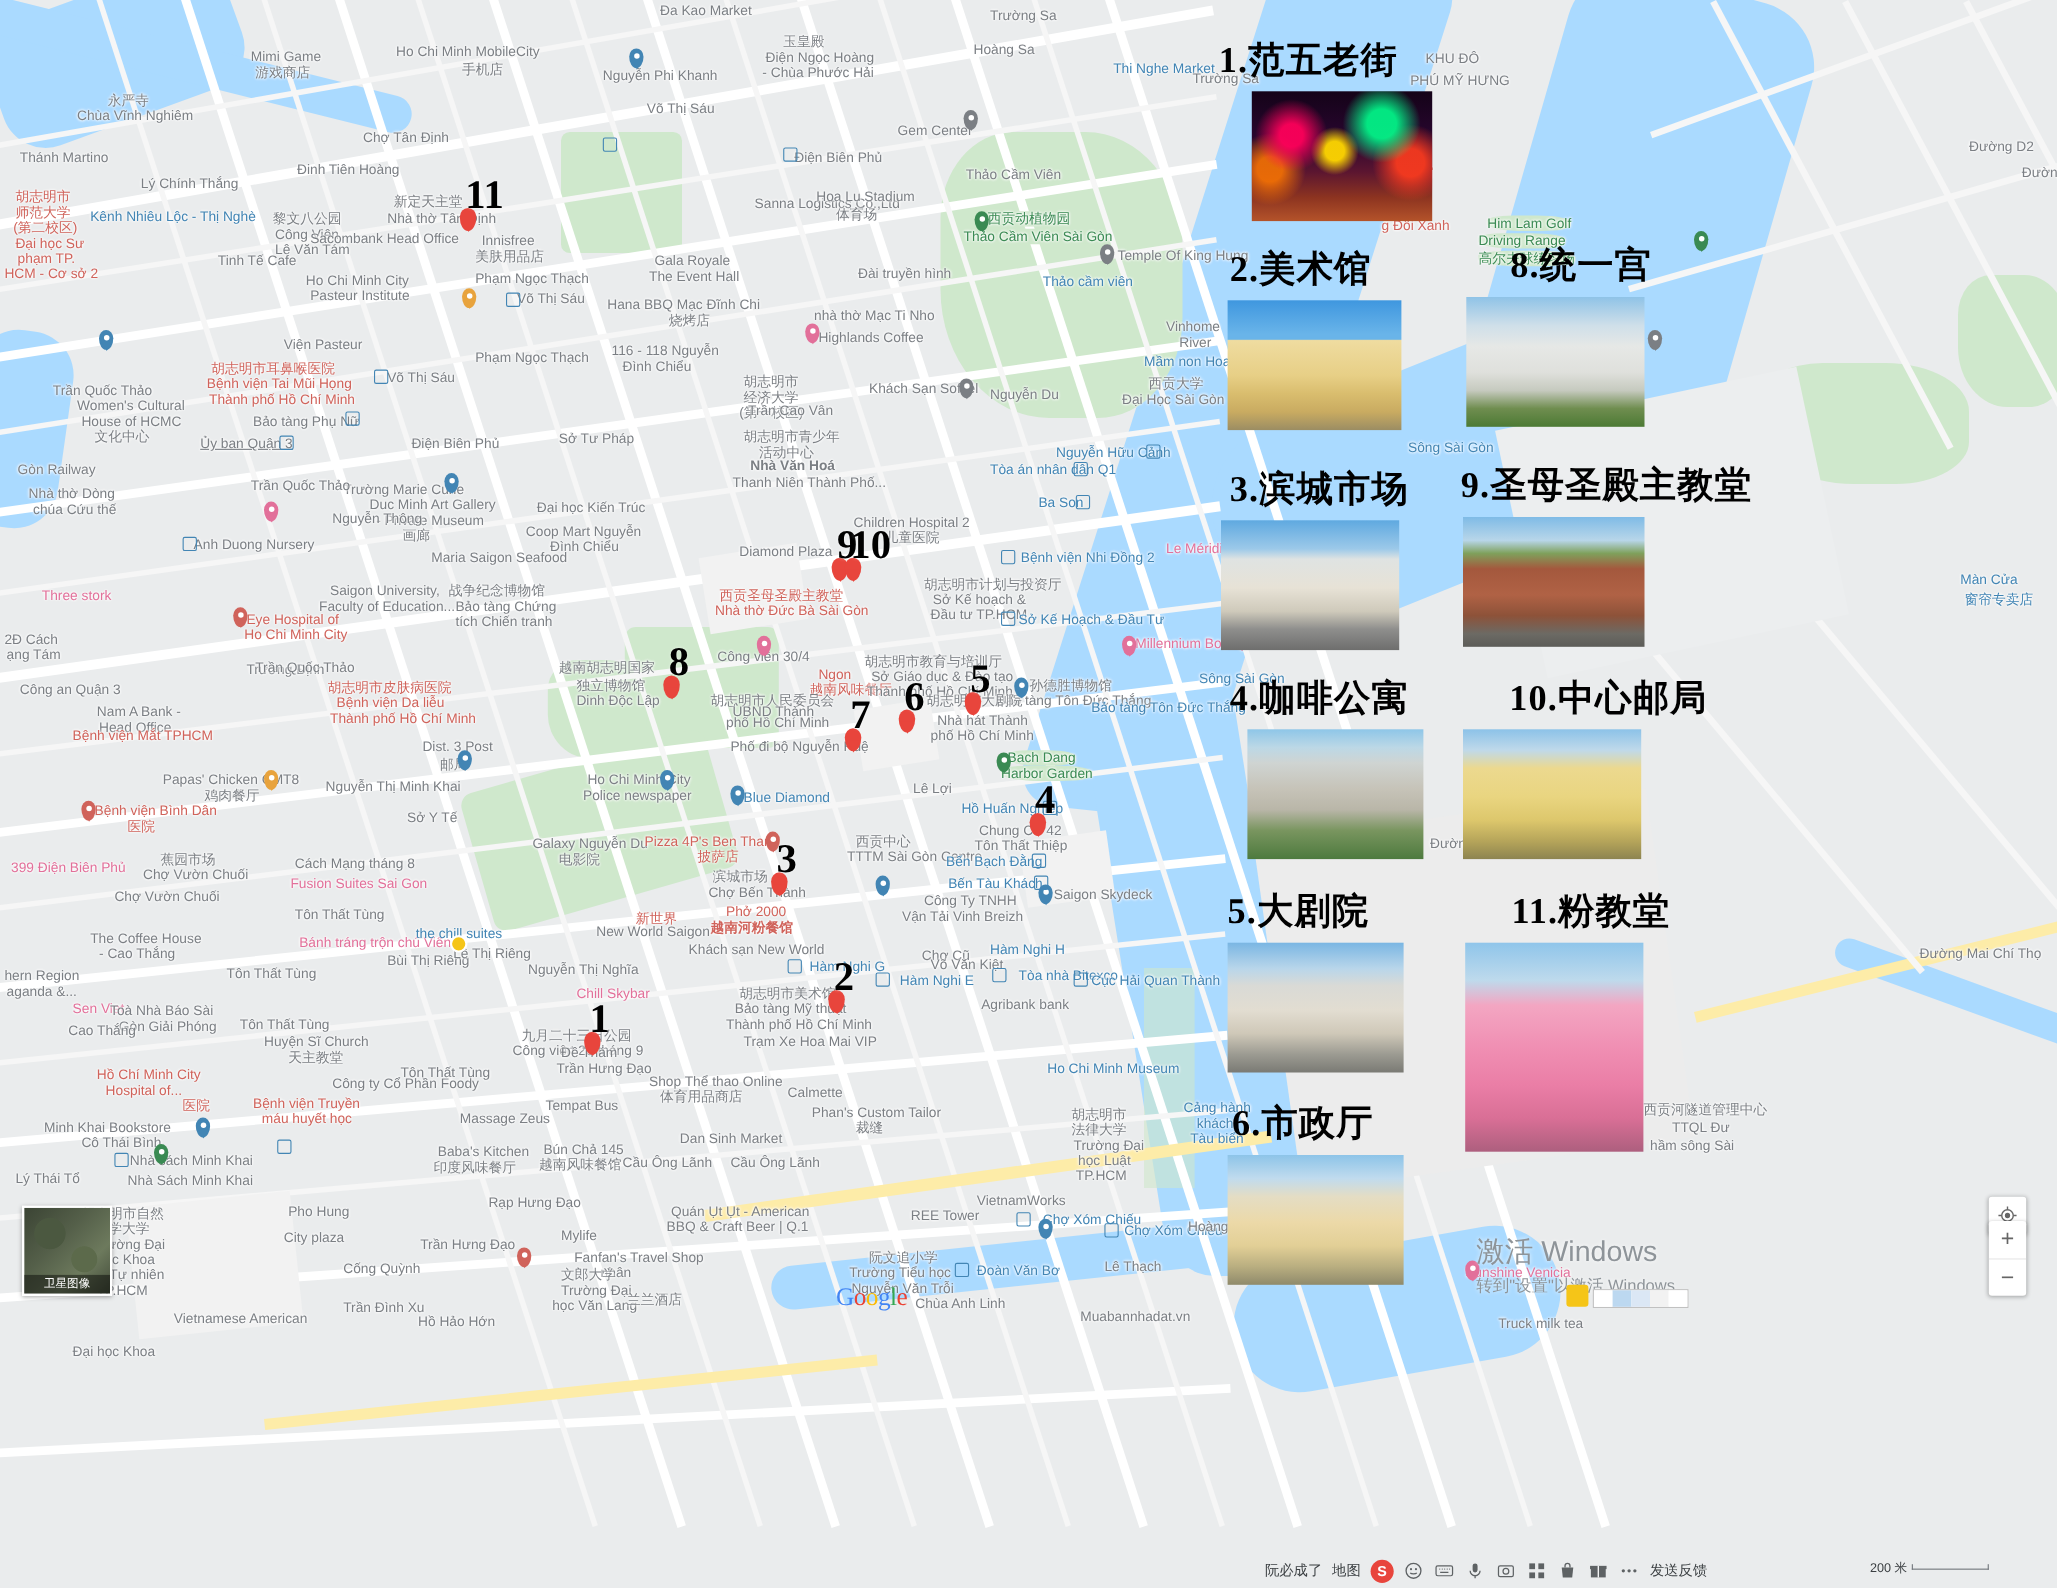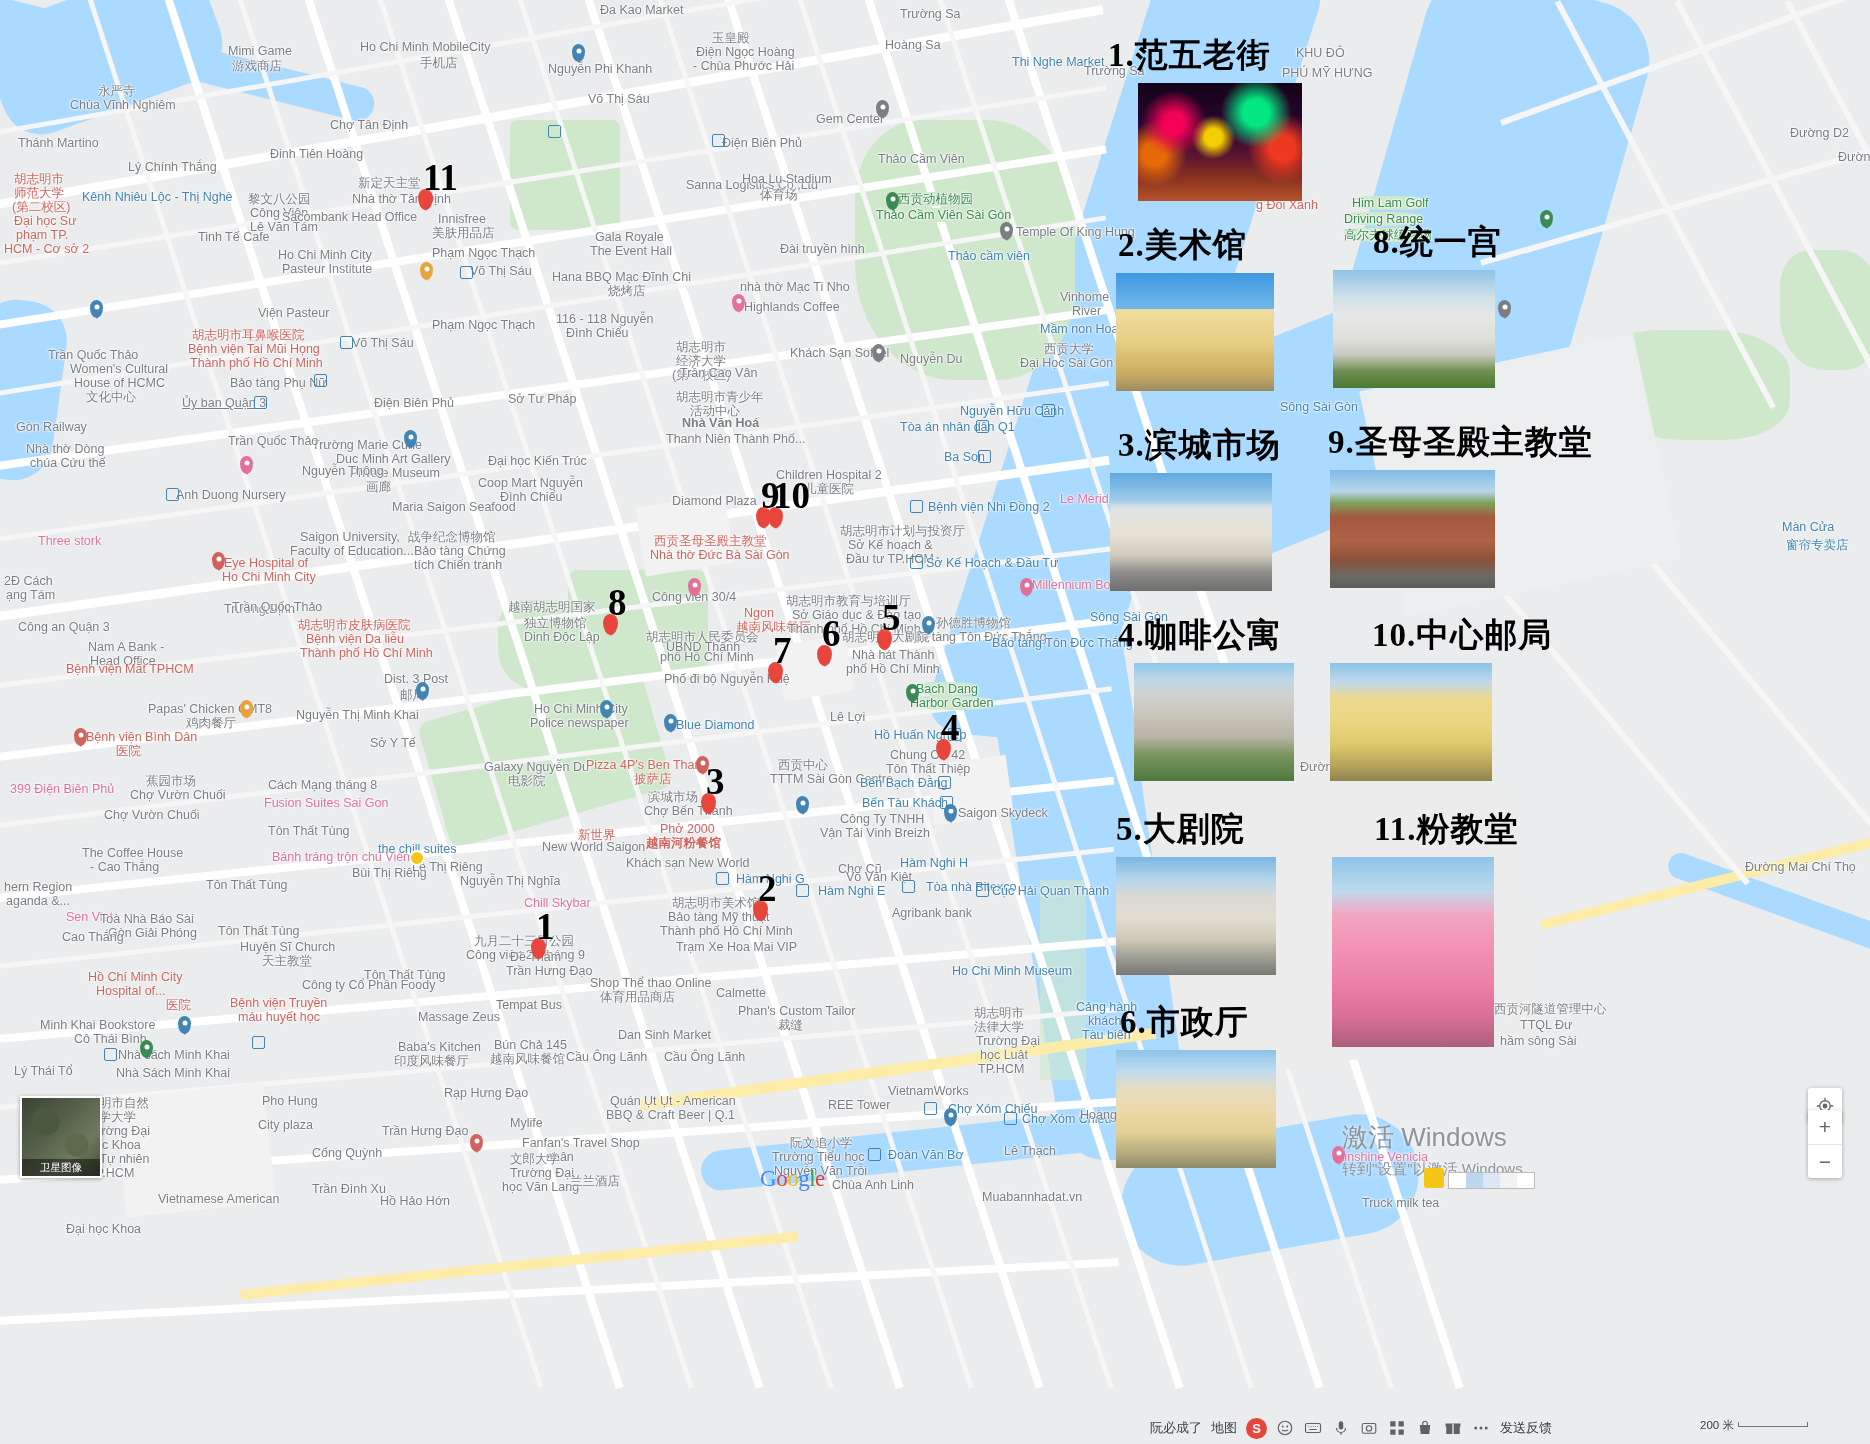--- a/index.html
+++ b/index.html
@@ -511,21 +511,21 @@
         <div class="poi gray" style="left: 82px; top: 846px;">The Coffee House</div>
         <div class="poi gray" style="left: 90px; top: 860px;">- Cao Thắng</div>
         <div class="poi pink" style="left: 272px; top: 850px;">Bánh tráng trộn chú Viên</div>
         <div class="poi blue" style="left: 378px; top: 842px;">the chill suites</div>
         <div class="poi gray" style="left: 542px; top: 840px;">New World Saigon</div>
         <div class="poi gray" style="left: 626px; top: 856px;">Khách sạn New World</div>
         <div class="poi blue" style="left: 736px; top: 872px;">Hàm Nghi G</div>
         <div class="poi gray" style="left: 838px; top: 862px;">Chợ Cũ</div>
         <div class="poi blue" style="left: 900px; top: 856px;">Hàm Nghi H</div>
         <div class="poi gray" style="left: 206px; top: 878px;">Tôn Thất Tùng</div>
-        <div class="poi gray" style="left: 460px; top: 874px; text-align: right;">Nguyễn Thị Nghĩa</div>
+        <div class="poi gray" style="left: 480px; top: 874px; text-align: right;">Nguyễn Thị Nghĩa</div>
         <div class="poi blue" style="left: 818px; top: 884px;">Hàm Nghi E</div>
         <div class="poi blue" style="left: 926px; top: 880px;">Tòa nhà Bitexco</div>
         <div class="poi blue" style="left: 992px; top: 884px;">Cục Hải Quan Thành</div>
         <div class="poi pink" style="left: 524px; top: 896px;">Chill Skybar</div>
         <div class="poi gray" style="left: 672px; top: 896px;">胡志明市美术馆</div>
         <div class="poi gray" style="left: 668px; top: 910px;">Bảo tàng Mỹ thuật</div>
         <div class="poi gray" style="left: 660px; top: 924px;">Thành phố Hồ Chí Minh</div>
         <div class="poi gray" style="left: 892px; top: 906px;">Agribank bank</div>
         <div class="poi gray" style="left: 4px; top: 880px;">hern Region</div>
         <div class="poi gray" style="left: 6px; top: 894px;">aganda &amp;...</div>

